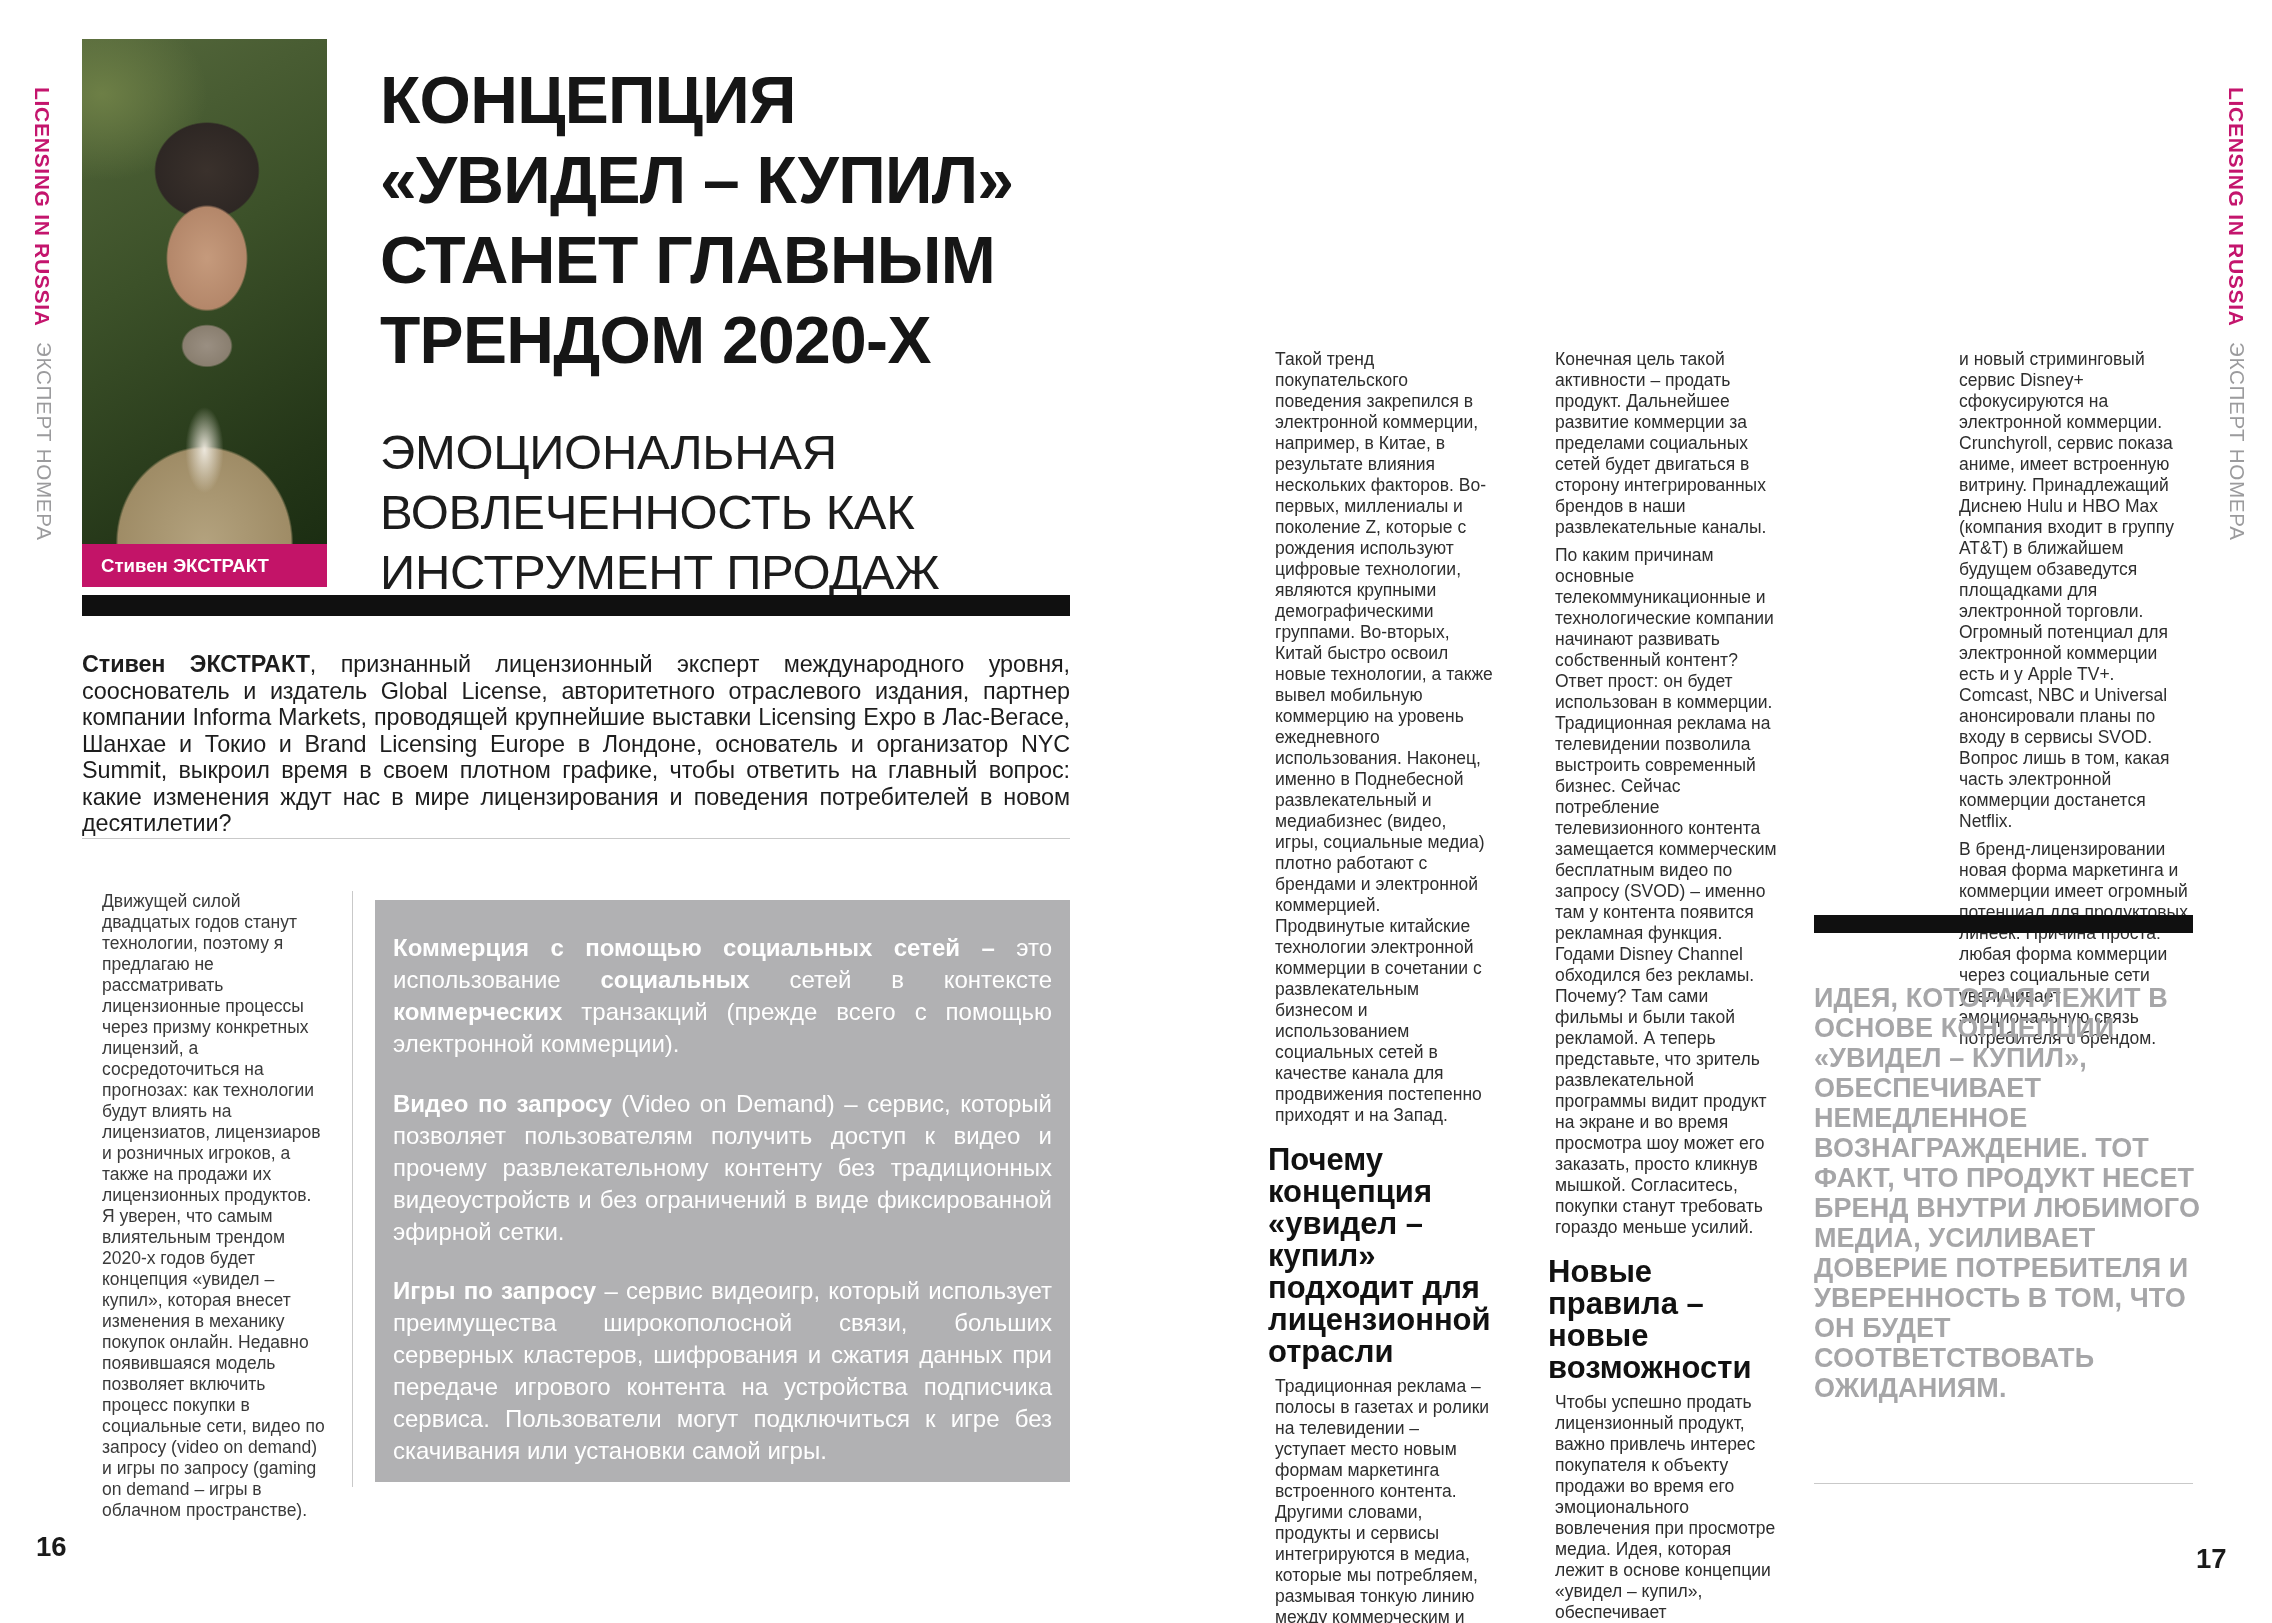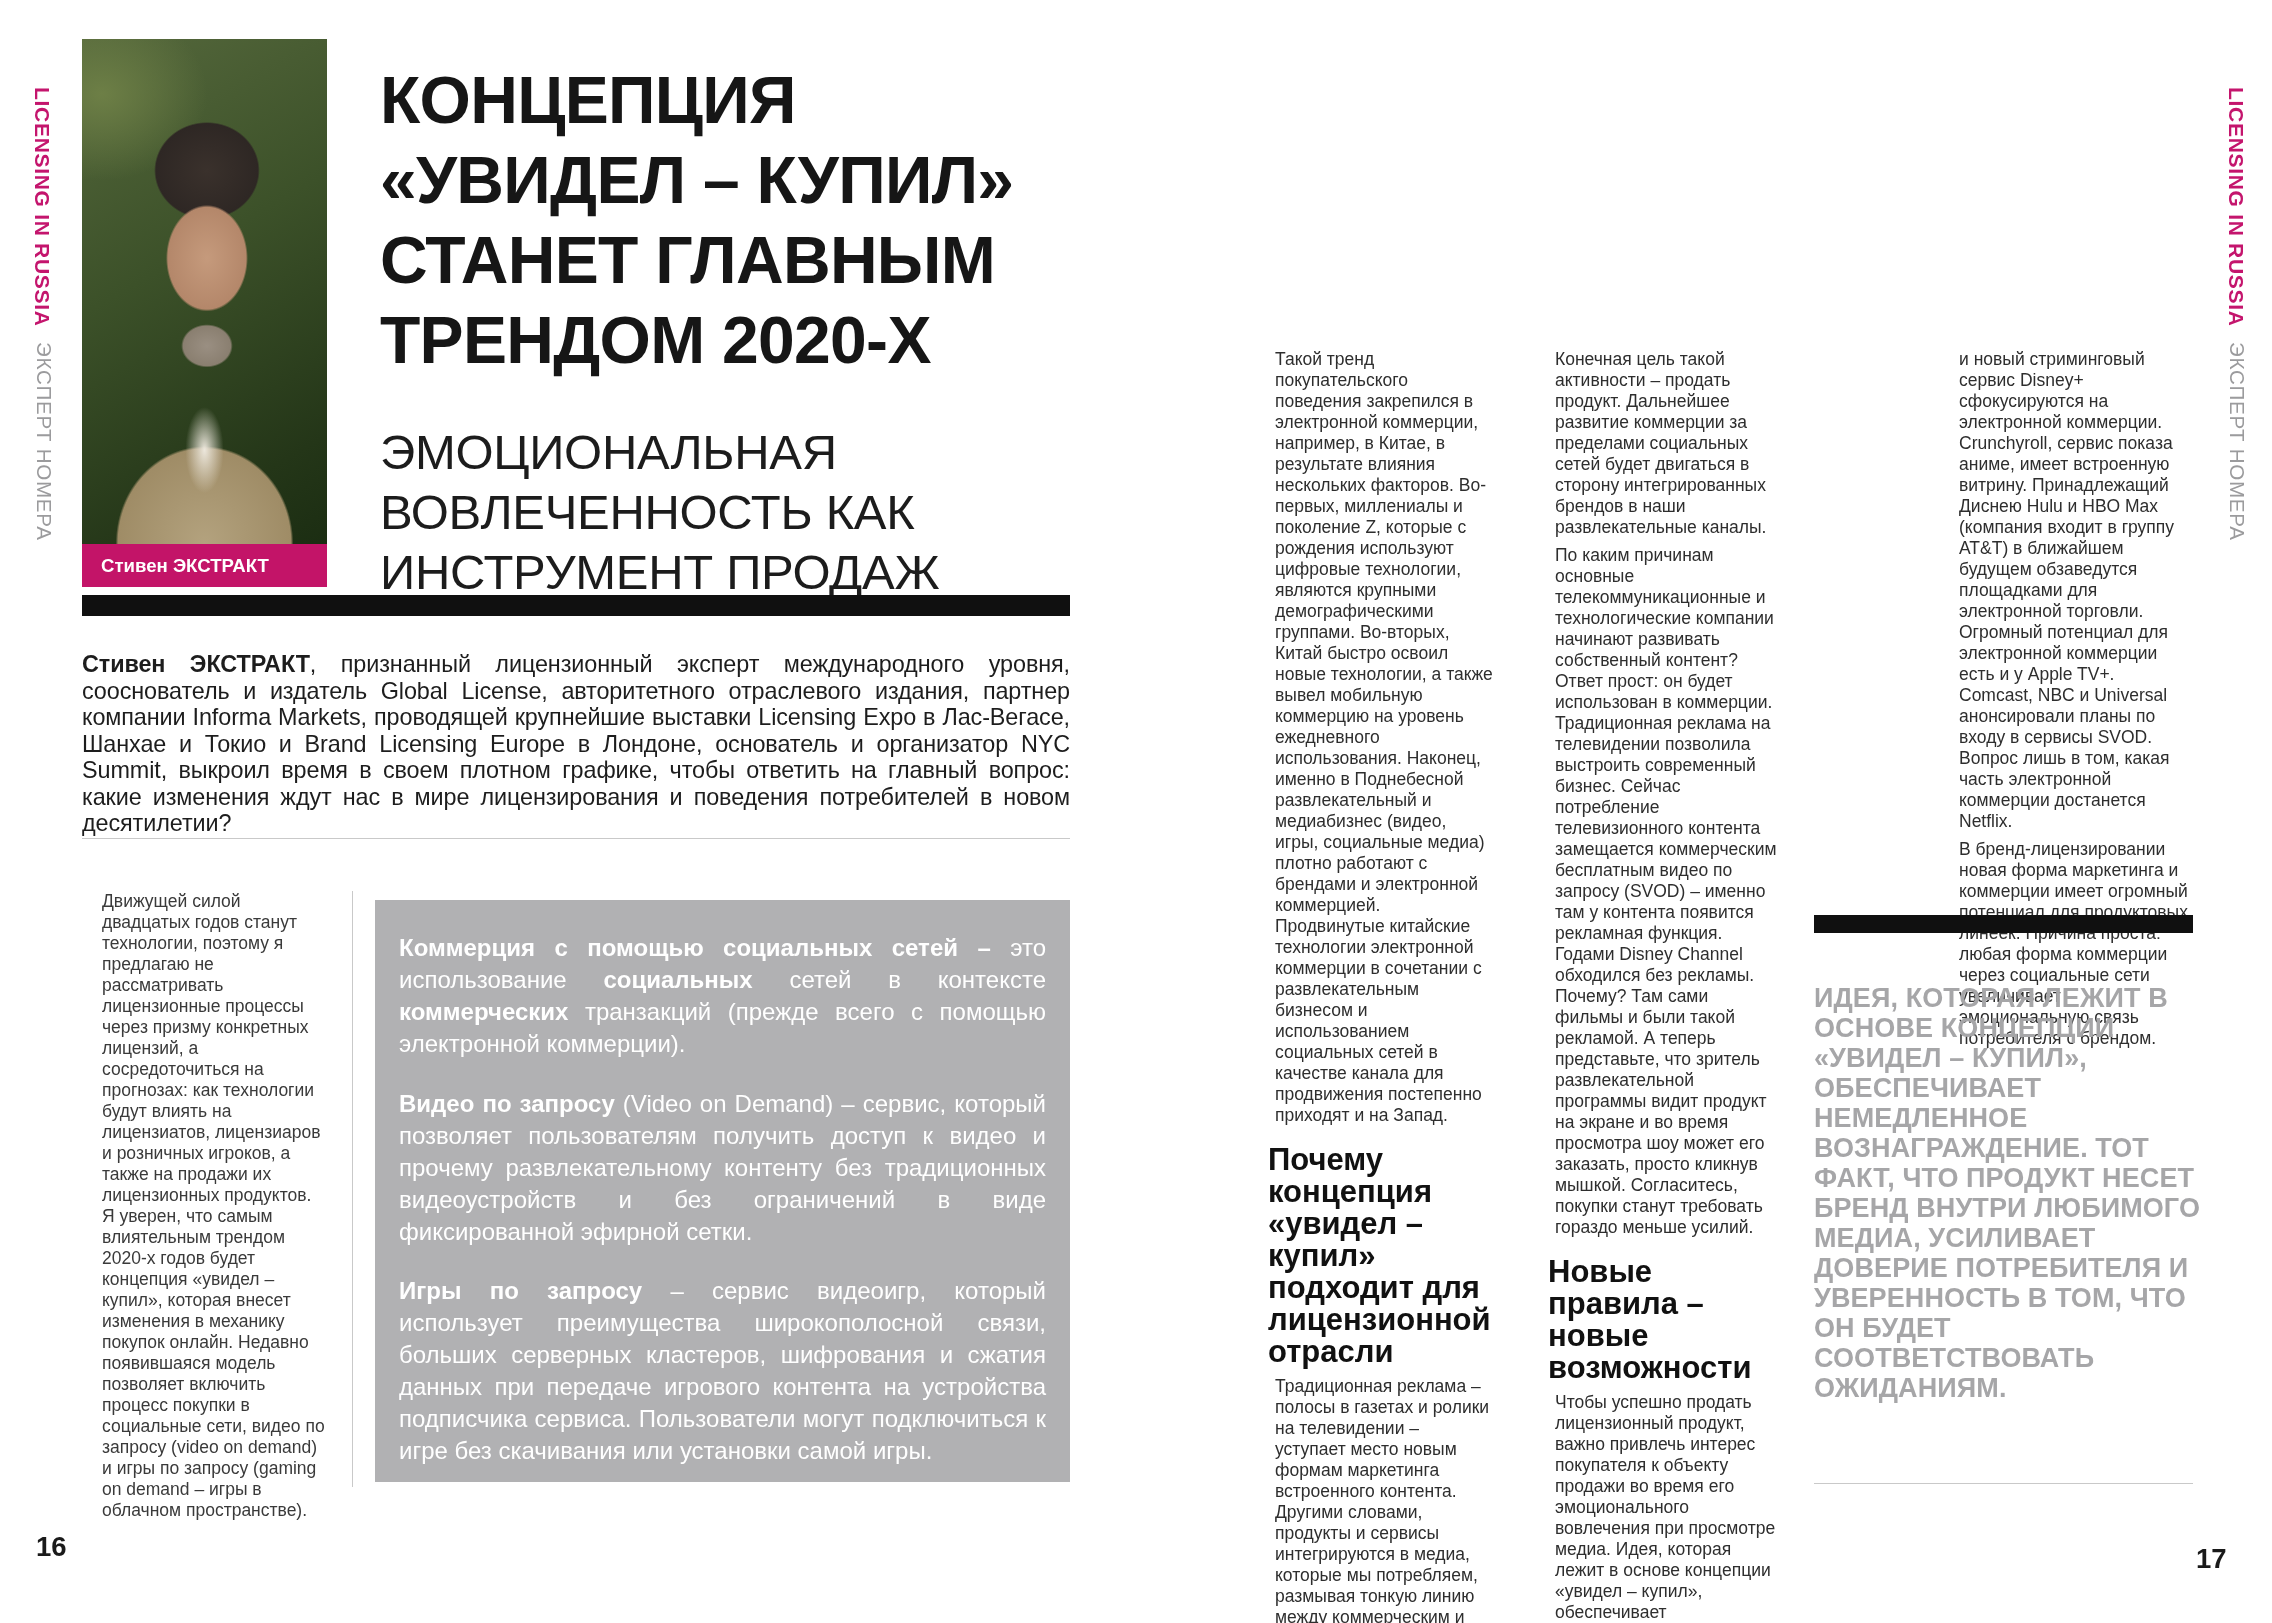--- a/index.html
+++ b/index.html
@@ -30,21 +30,21 @@
     letter-spacing:-0.7px;color:#161616;margin-top:11px;}
   .subtitle{left:380px;top:422px;width:701px;font-size:49px;line-height:60px;color:#1c1c1c;letter-spacing:-0.3px;}
   .black-rule{background:#101010;}
   .lead{left:82px;top:651px;width:988px;font-size:23.4px;line-height:26.5px;text-align:justify;
     color:#1d1d1d;letter-spacing:-0.1px;}
   .lead .b{font-weight:bold;}
   .hairline{background:#c9c9c9;}
   .leftcol{left:82px;top:891px;width:228px;font-size:17.5px;line-height:21px;color:#3a3a3a;margin-left:20px;}
   .leftcol p{margin:0;}
   .graybox{left:375px;top:900px;width:695px;height:582px;background:#b1b1b3;color:#ffffff;
-    padding:32px 24px;box-sizing:border-box;font-size:24px;line-height:32px;text-align:justify;}
+    padding:32px 18px;box-sizing:border-box;font-size:24px;line-height:32px;text-align:justify;}
   .graybox p{margin:0 0 27.5px 0;}
   .graybox p:last-child{margin-bottom:0;}
   .graybox .b{font-weight:bold;}
 
   
   .bodycol{font-size:17.5px;line-height:21px;color:#2e2e2e;}
   .bodycol p{margin:7px;}
   .col-heading{font-size:31px;line-height:32px;font-weight:bold;color:#111111;margin:18px 0 8.2px 0 !important;}
   .col1{left:1268px;top:342px;width:232px;}
   .col2{left:1548px;top:342px;width:237px;}

